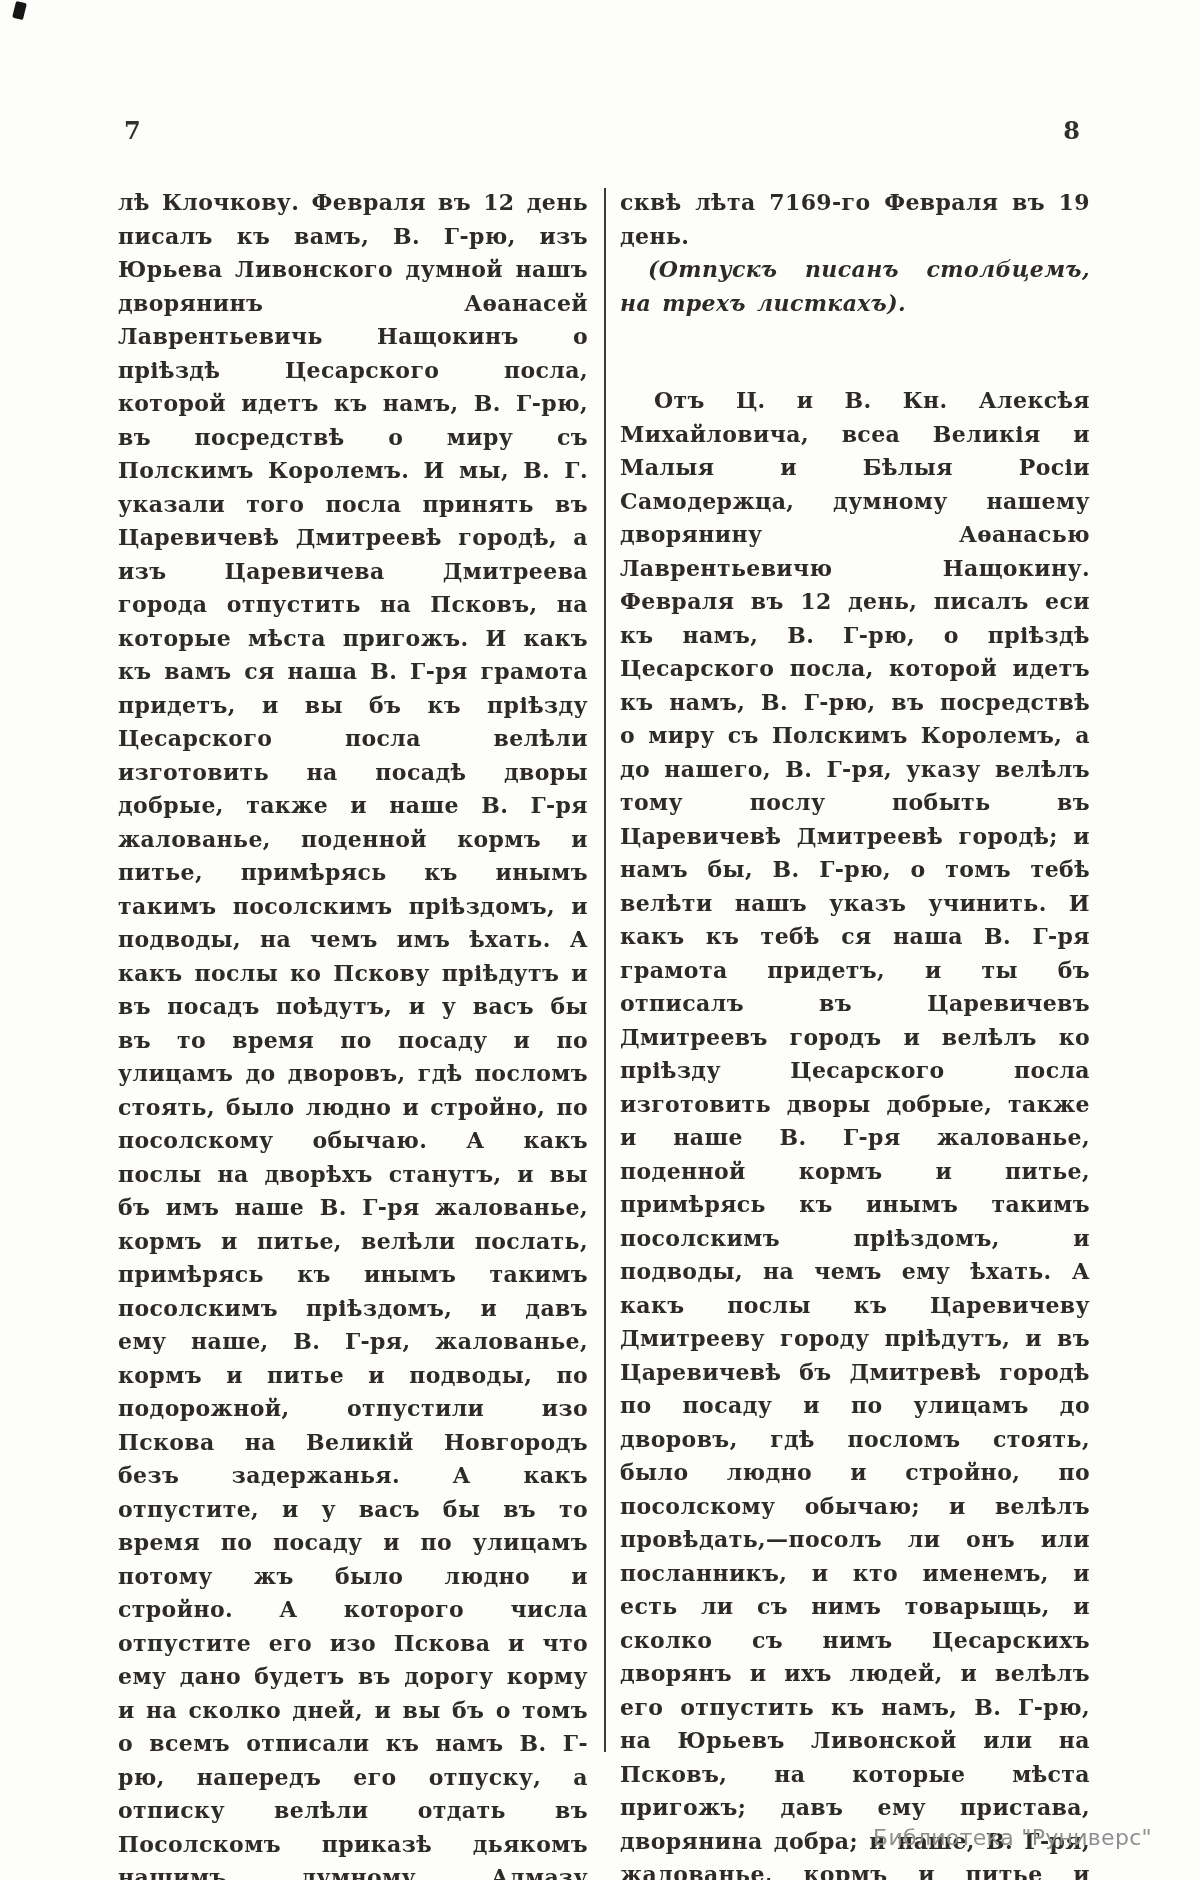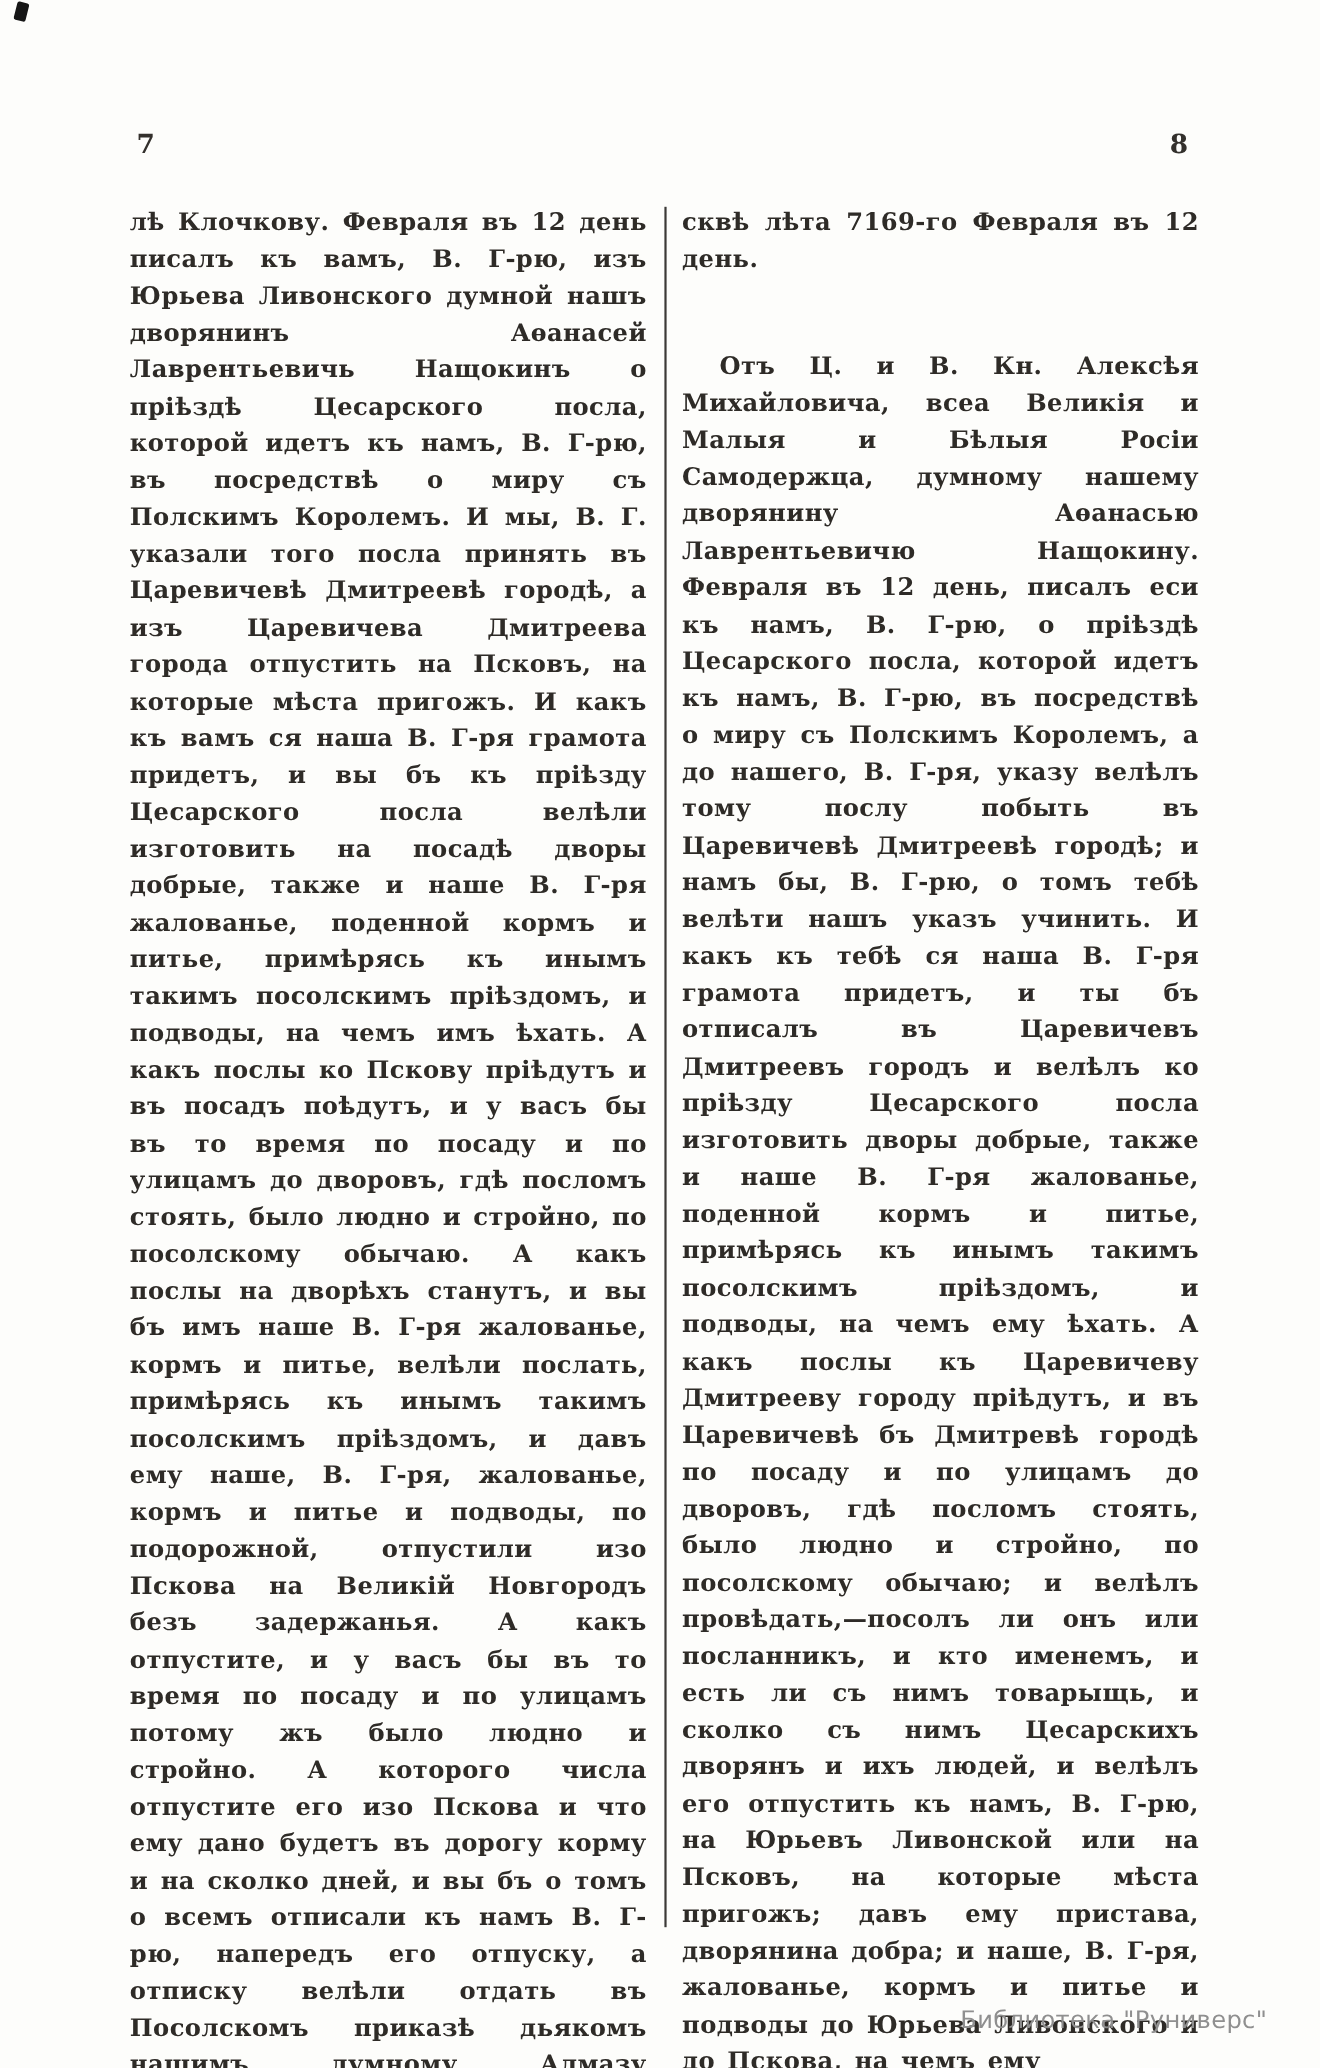--- a/index.html
+++ b/index.html
@@ -96,21 +96,22 @@
 
   <div class="columns">
 
     <div class="col">
       <p class="body-text">лѣ Клочкову. Февраля въ 12 день писалъ къ вамъ, В. Г-рю, изъ Юрьева Ливонского думной нашъ дворянинъ Аѳанасей Лаврентьевичь Нащокинъ о пріѣздѣ Цесарского посла, которой идетъ къ намъ, В. Г-рю, въ посредствѣ о миру съ Полскимъ Королемъ. И мы, В. Г. указали того посла принять въ Царевичевѣ Дмитреевѣ городѣ, а изъ Царевичева Дмитреева города отпустить на Псковъ, на которые мѣста пригожъ. И какъ къ вамъ ся наша В. Г-ря грамота придетъ, и вы бъ къ пріѣзду Цесарского посла велѣли изготовить на посадѣ дворы добрые, также и наше В. Г-ря жалованье, поденной кормъ и питье, примѣрясь къ инымъ такимъ посолскимъ пріѣздомъ, и подводы, на чемъ имъ ѣхать. А какъ послы ко Пскову пріѣдутъ и въ посадъ поѣдутъ, и у васъ бы въ то время по посаду и по улицамъ до дворовъ, гдѣ посломъ стоять, было людно и стройно, по посолскому обычаю. А какъ послы на дворѣхъ станутъ, и вы бъ имъ наше В. Г-ря жалованье, кормъ и питье, велѣли послать, примѣрясь къ инымъ такимъ посолскимъ пріѣздомъ, и давъ ему наше, В. Г-ря, жалованье, кормъ и питье и подводы, по подорожной, отпустили изо Пскова на Великій Новгородъ безъ задержанья. А какъ отпустите, и у васъ бы въ то время по посаду и по улицамъ потому жъ было людно и стройно. А которого числа отпустите его изо Пскова и что ему дано будетъ въ дорогу корму и на сколко дней, и вы бъ о томъ о всемъ отписали къ намъ В. Г-рю, напередъ его отпуску, а отписку велѣли отдать въ Посолскомъ приказѣ дьякомъ нашимъ, думному, Алмазу Иванову съ товарыщи.—Писанъ на Мо-</p>
     </div>
 
     <div class="divider"></div>
 
     <div class="col">
-      <p class="body-text">сквѣ лѣта 7169-го Февраля въ 12 день.</p>
+      <p class="body-text">сквѣ лѣта 7169-го Февраля въ 19 день.</p>
+      <p class="body-text note">(Отпускъ писанъ столбцемъ, на трехъ листкахъ).</p>
       <p class="body-text letter">Отъ Ц. и В. Кн. Алексѣя Михайловича, всеа Великія и Малыя и Бѣлыя Росіи Самодержца, думному нашему дворянину Аѳанасью Лаврентьевичю Нащокину. Февраля въ 12 день, писалъ еси къ намъ, В. Г-рю, о пріѣздѣ Цесарского посла, которой идетъ къ намъ, В. Г-рю, въ посредствѣ о миру съ Полскимъ Королемъ, а до нашего, В. Г-ря, указу велѣлъ тому послу побыть въ Царевичевѣ Дмитреевѣ городѣ; и намъ бы, В. Г-рю, о томъ тебѣ велѣти нашъ указъ учинить. И какъ къ тебѣ ся наша В. Г-ря грамота придетъ, и ты бъ отписалъ въ Царевичевъ Дмитреевъ городъ и велѣлъ ко пріѣзду Цесарского посла изготовить дворы добрые, также и наше В. Г-ря жалованье, поденной кормъ и питье, примѣрясь къ инымъ такимъ посолскимъ пріѣздомъ, и подводы, на чемъ ему ѣхать. А какъ послы къ Царевичеву Дмитрееву городу пріѣдутъ, и въ Царевичевѣ бъ Дмитревѣ городѣ по посаду и по улицамъ до дворовъ, гдѣ посломъ стоять, было людно и стройно, по посолскому обычаю; и велѣлъ провѣдать,—посолъ ли онъ или посланникъ, и кто именемъ, и есть ли съ нимъ товарыщь, и сколко съ нимъ Цесарскихъ дворянъ и ихъ людей, и велѣлъ его отпустить къ намъ, В. Г-рю, на Юрьевъ Ливонской или на Псковъ, на которые мѣста пригожъ; давъ ему пристава, дворянина добра; и наше, В. Г-ря, жалованье, кормъ и питье и подводы до Юрьева Ливонского и до Пскова, на чемъ ему</p>
     </div>
 
   </div>
 
   <div class="watermark">Библиотека "Руниверс"</div>
 
 </div>
 
 </body></html>

